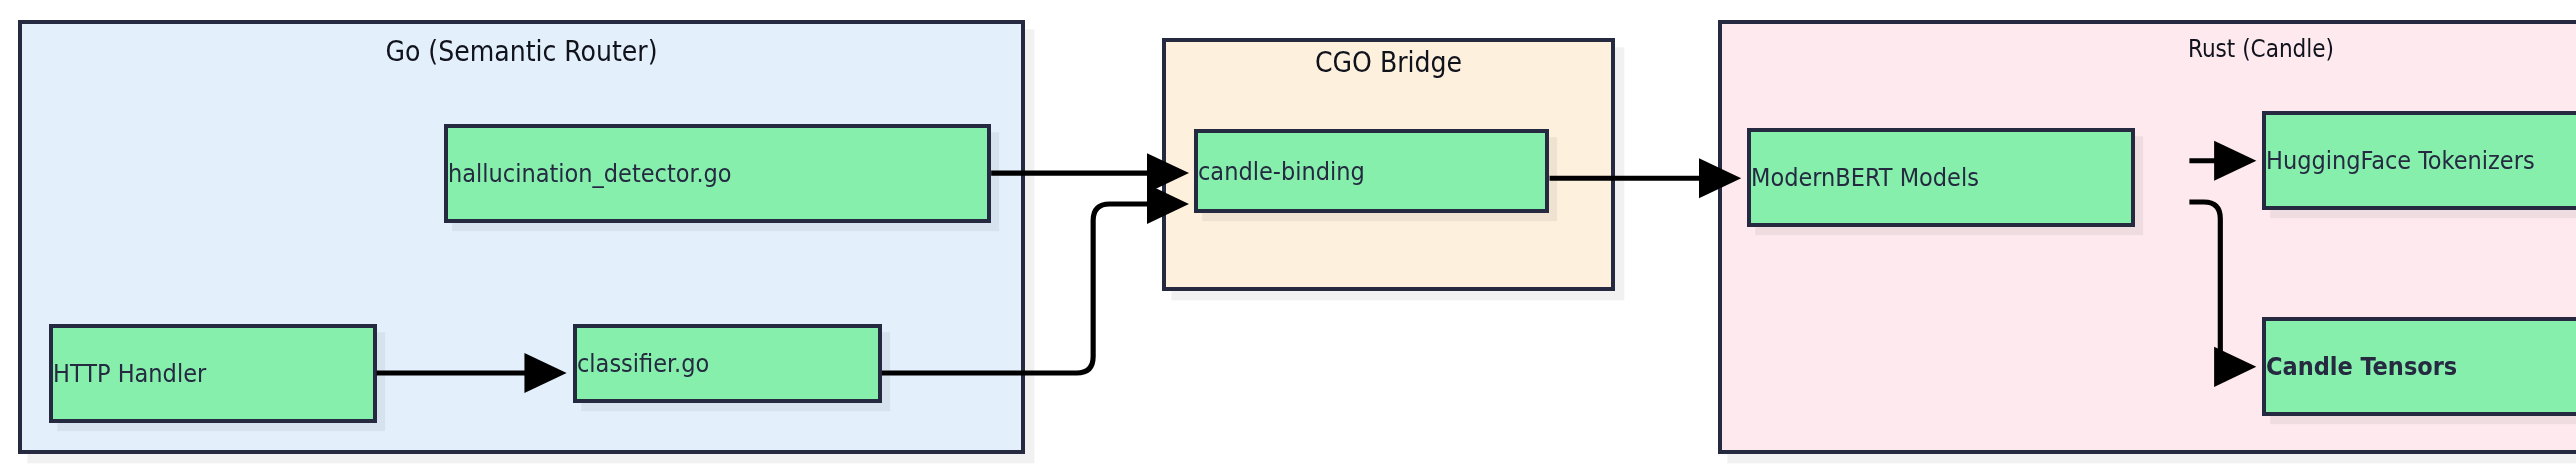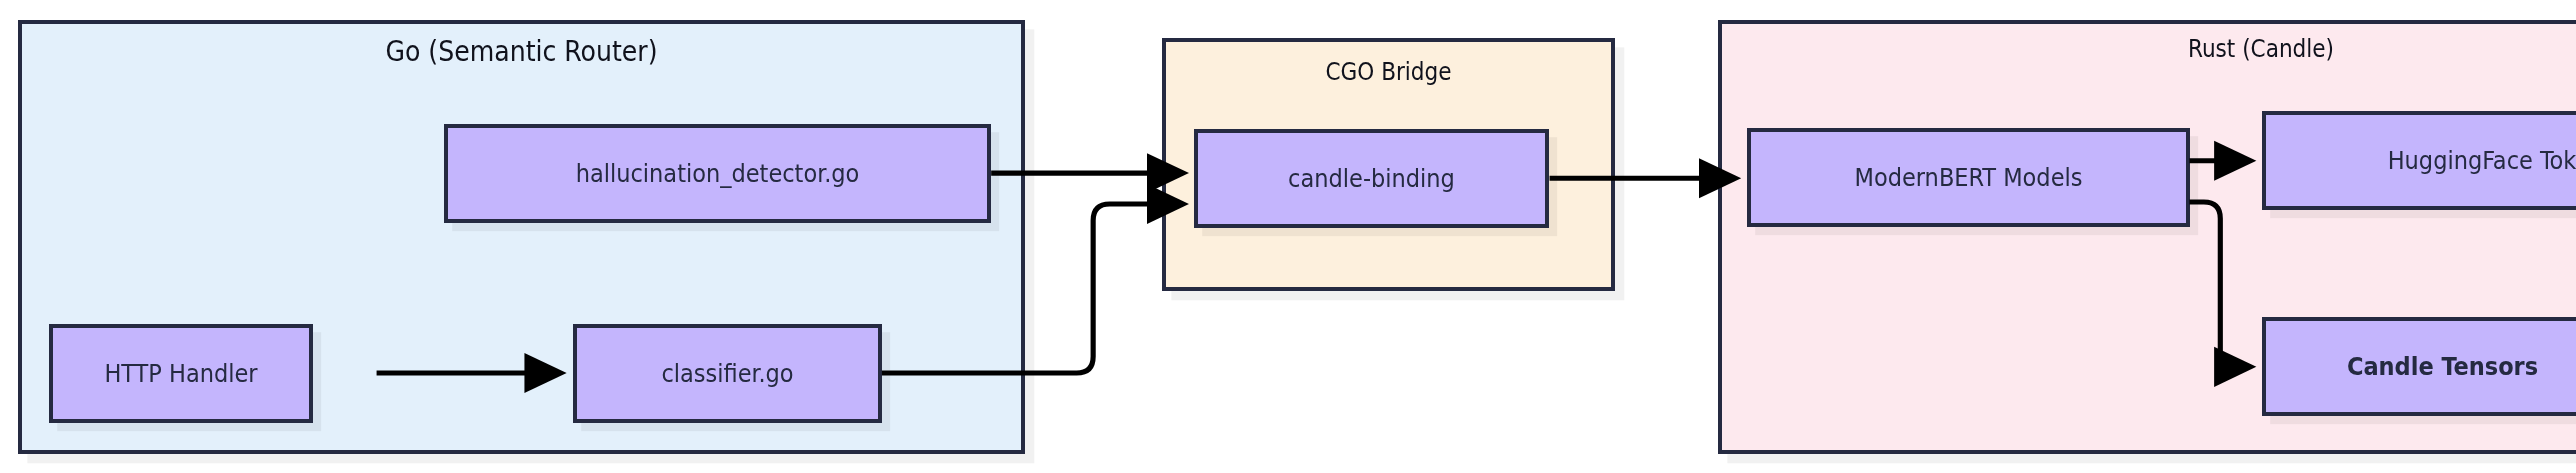--- a/index.html
+++ b/index.html
@@ -6,62 +6,62 @@
   body{width:2822px;height:474px;font-family:"DejaVu Sans Condensed","DejaVu Sans",sans-serif;overflow:hidden;}
   #stage{position:relative;width:2822px;height:474px;background:#ffffff;}
 
   
   .subgraph{position:absolute;box-sizing:border-box;border:4.1px solid #252a41;
             box-shadow:9.3px 9.3px 0 0 rgba(0,0,0,0.055);}
   .subgraph-title{position:absolute;left:0;right:0;text-align:center;
             color:#10121c;font-weight:400;white-space:nowrap;}
 
   
-  .node{position:absolute;box-sizing:border-box;background:#c4b5fd;
+  .node{position:absolute;box-sizing:border-box;background:#86efac;
         border:4.1px solid #252a41;display:flex;align-items:center;
-        justify-content:center;box-shadow:8.2px 8.2px 0 0 rgba(0,0,0,0.055);}
+        box-shadow:8.2px 8.2px 0 0 rgba(0,0,0,0.055);}
   .node span{color:#252a41;font-weight:400;white-space:nowrap;line-height:1;}
 
   
   #edges{position:absolute;left:0;top:0;width:2822px;height:474px;overflow:visible;pointer-events:none;}
 </style>
 </head>
 <body>
 
 <div id="stage">
 
   <div class="subgraph" style="left:18px;top:19.6px;width:1007px;height:434px;background:#e3f0fb;">
     <div class="subgraph-title" style="top:11.3px;font-size:28px;">Go (Semantic Router)</div>
   </div>
 
   <div class="subgraph" style="left:1162px;top:38px;width:453px;height:253px;background:#fdf0dd;">
-    <div class="subgraph-title" style="top:16px;font-size:24px;">CGO Bridge</div>
+    <div class="subgraph-title" style="top:4px;font-size:28px;">CGO Bridge</div>
   </div>
 
   <div class="subgraph" style="left:1718px;top:19.6px;width:1086px;height:434px;background:#fde9ee;">
     <div class="subgraph-title" style="top:11.3px;font-size:24px;">Rust (Candle)</div>
   </div>
 
   <div class="node" style="left:444px;top:124px;width:547px;height:99px;">
     <span style="font-size:25px;">hallucination_detector.go</span>
   </div>
 
-  <div class="node" style="left:49px;top:324px;width:264px;height:99px;">
+  <div class="node" style="left:49px;top:324px;width:328px;height:99px;">
     <span style="font-size:25px;">HTTP Handler</span>
   </div>
 
-  <div class="node" style="left:573px;top:324px;width:309px;height:99px;">
+  <div class="node" style="left:573px;top:324px;width:309px;height:79px;">
     <span style="font-size:25px;">classifier.go</span>
   </div>
 
-  <div class="node" style="left:1194px;top:129px;width:355px;height:99px;">
+  <div class="node" style="left:1194px;top:129px;width:355px;height:84px;">
     <span style="font-size:25px;">candle-binding</span>
   </div>
 
-  <div class="node" style="left:1747px;top:128px;width:443px;height:99px;">
+  <div class="node" style="left:1747px;top:128px;width:388px;height:99px;">
     <span style="font-size:25px;">ModernBERT Models</span>
   </div>
 
   <div class="node" style="left:2262px;top:111px;width:520px;height:99px;">
     <span style="font-size:25px;">HuggingFace Tokenizers</span>
   </div>
 
   <div class="node" style="left:2262px;top:317px;width:361px;height:99px;">
     <span style="font-size:25px;font-weight:bold;">Candle Tensors</span>
   </div>

